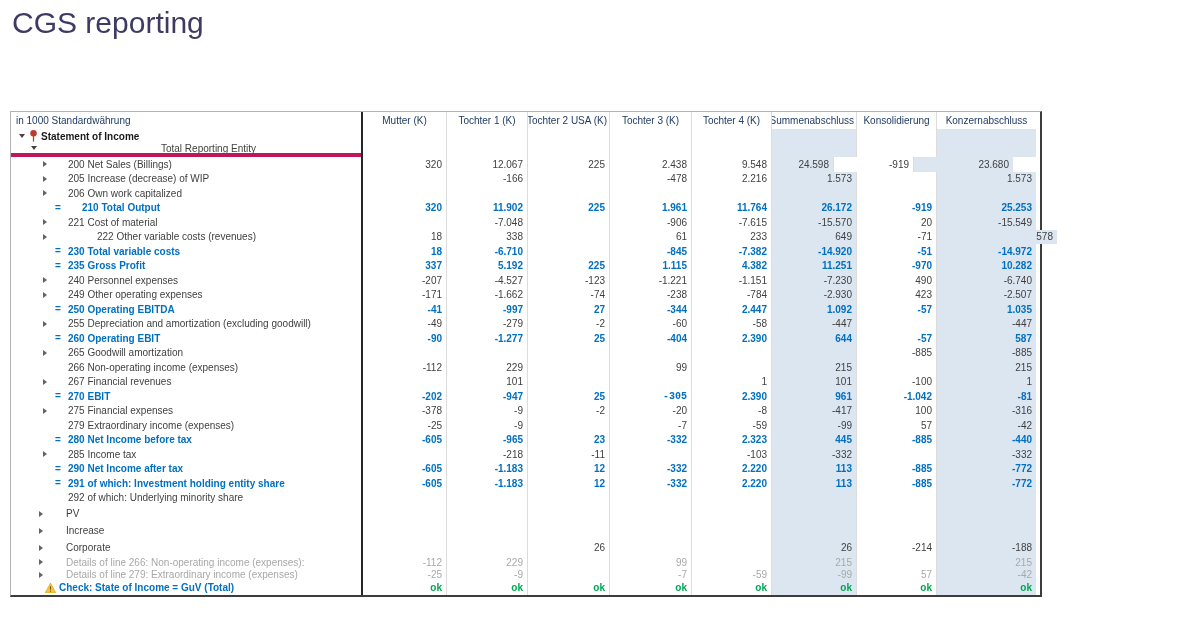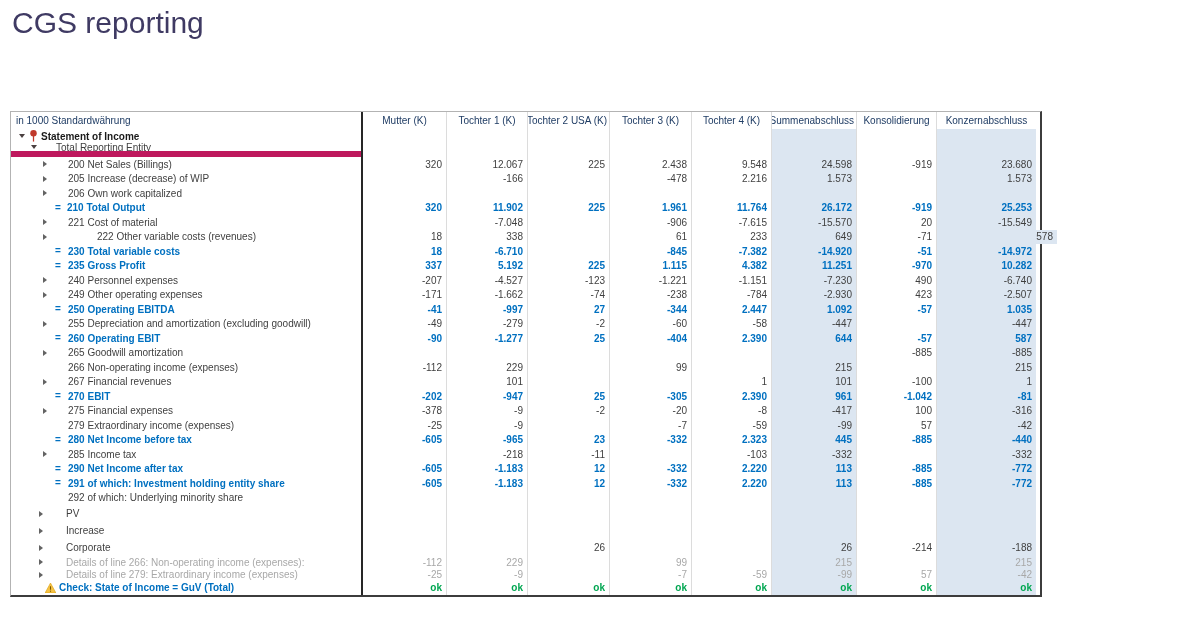--- a/index.html
+++ b/index.html
@@ -30,21 +30,21 @@
   
   .type-root-group{height:14px;}
   .type-group{height:14px;}
   .type-leaf,.type-plain,.type-subtotal{height:14.5px;}
   .type-segment{height:17px;}
   .type-details{height:12.5px;}
   .type-check{height:13.5px;}
   
   .type-root-group .lbl{font-weight:bold;color:#1a1a1a;}
   .type-group .lbl{color:#3f3f3f;}
-  .type-group .label-cell{border-bottom:6px solid #be185d;}
+  .type-group .label-cell{border-bottom:4px solid #be185d;justify-content:center;}
   .type-subtotal .lbl,.type-subtotal .vcell{color:#0070c0;font-weight:bold;}
   .type-check .lbl{color:#0070c0;font-weight:bold;}
   .type-check .vcell{color:#00a651;font-weight:bold;}
   .type-details .lbl,.type-details .vcell{color:#a8a8a8;}
   
   .arr{position:absolute;top:50%;transform:translateY(-50%);width:0;height:0;}
   .arr-down{border-left:3.5px solid transparent;border-right:3.5px solid transparent;
         border-top:4.5px solid #4a4040;}
   .arr-right{border-top:3.5px solid transparent;border-bottom:3.5px solid transparent;
         border-left:4.5px solid #636363;}
@@ -127,21 +127,21 @@
         <div class="trow type-leaf">
           <div class="cell label-cell">
             <span class="arr arr-right" style="left: 32px;"></span>
             <span class="lbl" style="margin-left: 57px;">200 Net Sales (Billings)</span>
           </div>
           <div class="cell vcell first" style="width: 85px;">320</div>
           <div class="cell vcell" style="width: 81px;">12.067</div>
           <div class="cell vcell" style="width: 82px;">225</div>
           <div class="cell vcell" style="width: 82px;">2.438</div>
           <div class="cell vcell" style="width: 80px;">9.548</div>
-          <div class="cell vcell hl" style="width: 85px;">24.598</div>
+          <div class="cell vcell hl" style="width: 62px;">24.598</div>
           <div class="cell vcell" style="width: 80px;">-919</div>
           <div class="cell vcell hl" style="width: 100px;">23.680</div>
         </div>
         <div class="trow type-leaf">
           <div class="cell label-cell">
             <span class="arr arr-right" style="left: 32px;"></span>
             <span class="lbl" style="margin-left: 57px;">205 Increase (decrease) of WIP</span>
           </div>
           <div class="cell vcell first" style="width: 85px;"></div>
           <div class="cell vcell" style="width: 81px;">-166</div>
@@ -162,21 +162,21 @@
           <div class="cell vcell" style="width: 82px;"></div>
           <div class="cell vcell" style="width: 82px;"></div>
           <div class="cell vcell" style="width: 80px;"></div>
           <div class="cell vcell hl" style="width: 85px;"></div>
           <div class="cell vcell" style="width: 80px;"></div>
           <div class="cell vcell hl" style="width: 100px;"></div>
         </div>
         <div class="trow type-subtotal">
           <div class="cell label-cell">
             <span class="eq" style="left: 44px;">=</span>
-            <span class="lbl" style="margin-left: 56px;">210 Total Output</span>
+            <span class="lbl" style="margin-left: 71px;">210 Total Output</span>
           </div>
           <div class="cell vcell first" style="width: 85px;">320</div>
           <div class="cell vcell" style="width: 81px;">11.902</div>
           <div class="cell vcell" style="width: 82px;">225</div>
           <div class="cell vcell" style="width: 82px;">1.961</div>
           <div class="cell vcell" style="width: 80px;">11.764</div>
           <div class="cell vcell hl" style="width: 85px;">26.172</div>
           <div class="cell vcell" style="width: 80px;">-919</div>
           <div class="cell vcell hl" style="width: 100px;">25.253</div>
         </div>
@@ -348,21 +348,21 @@
           <div class="cell vcell hl" style="width: 100px;">1</div>
         </div>
         <div class="trow type-subtotal">
           <div class="cell label-cell">
             <span class="eq" style="left: 44px;">=</span>
             <span class="lbl" style="margin-left: 57px;">270 EBIT</span>
           </div>
           <div class="cell vcell first" style="width: 85px;">-202</div>
           <div class="cell vcell" style="width: 81px;">-947</div>
           <div class="cell vcell" style="width: 82px;">25</div>
-          <div class="cell vcell" style="width: 82px;">-305</div>
+          <div class="cell vcell" style="width: 82px; font-family: Liberation Mono, monospace;">-305</div>
           <div class="cell vcell" style="width: 80px;">2.390</div>
           <div class="cell vcell hl" style="width: 85px; padding-left: 36px;">961</div>
           <div class="cell vcell" style="width: 80px;">-1.042</div>
           <div class="cell vcell hl" style="width: 100px;">-81</div>
         </div>
         <div class="trow type-leaf">
           <div class="cell label-cell">
             <span class="arr arr-right" style="left: 32px;"></span>
             <span class="lbl" style="margin-left: 57px;">275 Financial expenses</span>
           </div>

